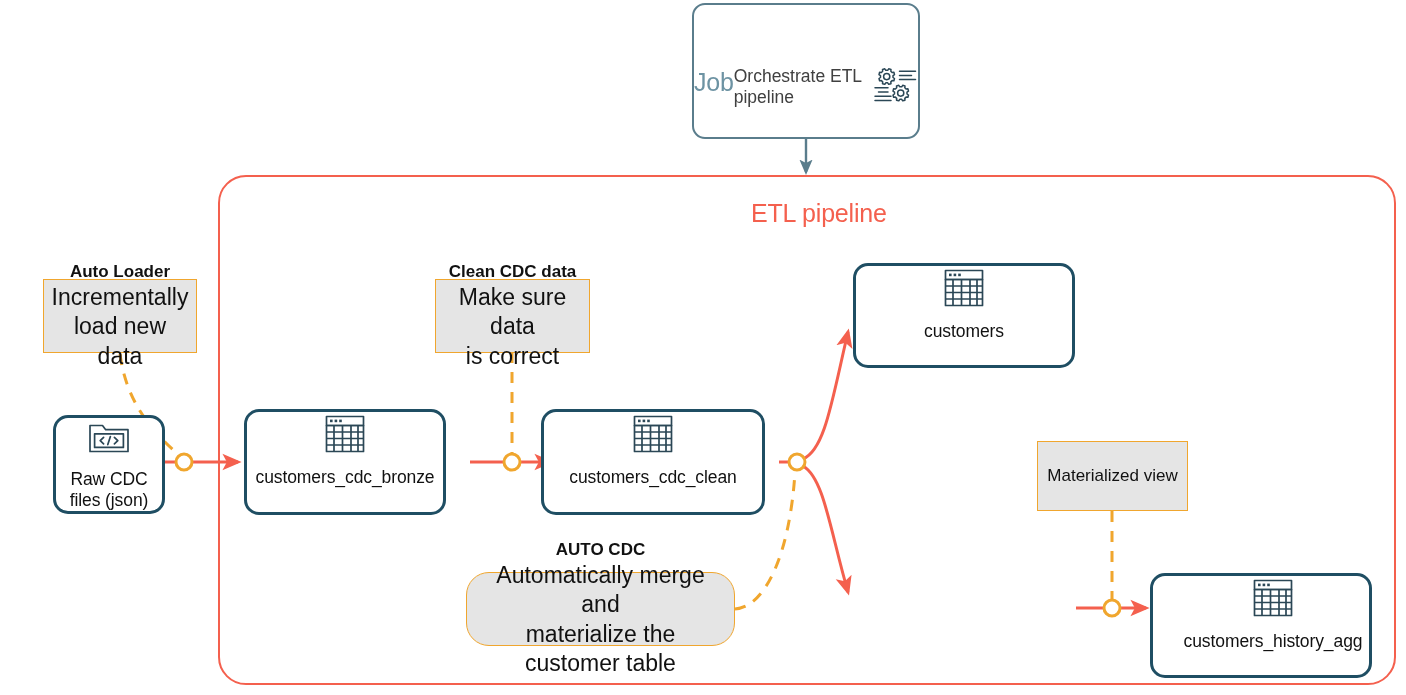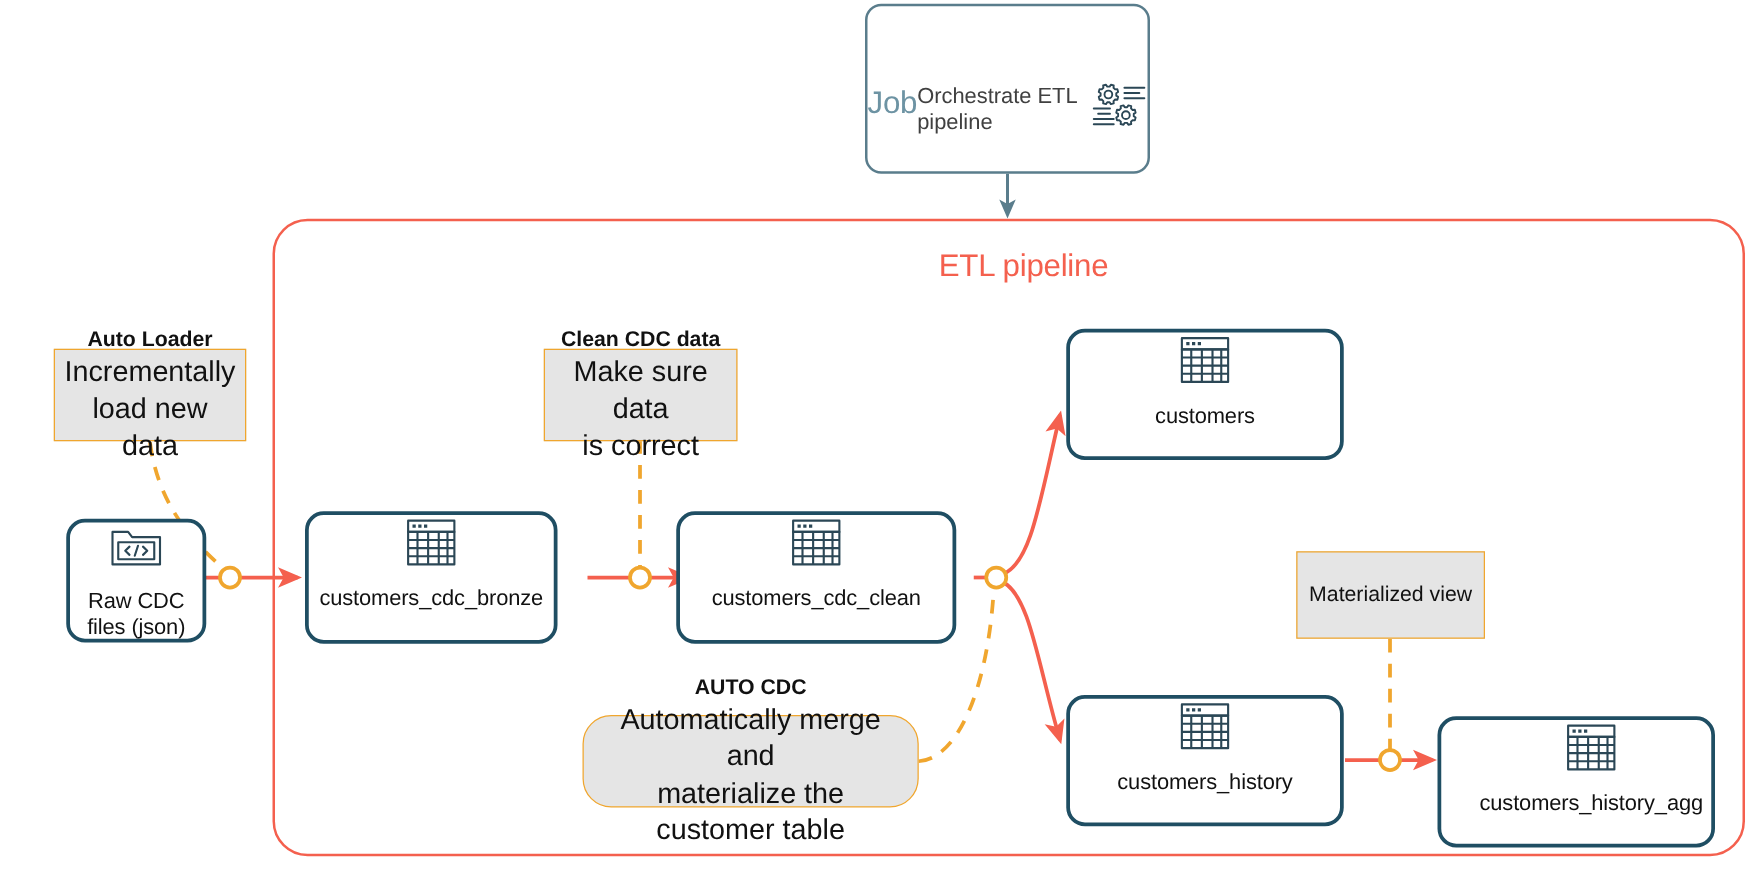--- a/index.html
+++ b/index.html
@@ -261,55 +261,37 @@
         <g fill="#2b4756">
           <rect x="8" y="7.6" width="2.6" height="2.6"></rect>
           <rect x="12.6" y="7.6" width="2.6" height="2.6"></rect>
           <rect x="17.2" y="7.6" width="2.6" height="2.6"></rect>
         </g>
       </svg>
     </span>
     <span class="node-label">customers</span>
   </div>
 
-  <div class="node" style="left:853px; top:556px; width:222px; height:105px;">
+
+  <div class="node" style="left:1150px; top:573px; width:222px; height:105px;padding-left:24px;">
     <span class="node-icon">
       <svg width="46" height="44" viewBox="0 0 46 44" xmlns="http://www.w3.org/2000/svg">
         <g fill="none" stroke="#2b4756" stroke-width="1.7" stroke-linejoin="round">
           <rect x="4.5" y="4.5" width="37" height="9"></rect>
           <rect x="4.5" y="13.5" width="37" height="26"></rect>
           <path d="M4.5,20 H41.5 M4.5,26.5 H41.5 M4.5,33 H41.5"></path>
           <path d="M12,13.5 V39.5 M20.5,13.5 V39.5 M29,13.5 V39.5 M36,13.5 V39.5"></path>
         </g>
         <g fill="#2b4756">
           <rect x="8" y="7.6" width="2.6" height="2.6"></rect>
           <rect x="12.6" y="7.6" width="2.6" height="2.6"></rect>
           <rect x="17.2" y="7.6" width="2.6" height="2.6"></rect>
         </g>
       </svg>
     </span>
-    <span class="node-label">customers_history</span>
-  </div>
-
-  <div class="node" style="left:1150px; top:573px; width:222px; height:105px;padding-left:24px;">
-    <span class="node-icon">
-      <svg width="46" height="44" viewBox="0 0 46 44" xmlns="http://www.w3.org/2000/svg">
-        <g fill="none" stroke="#2b4756" stroke-width="1.7" stroke-linejoin="round">
-          <rect x="4.5" y="4.5" width="37" height="9"></rect>
-          <rect x="4.5" y="13.5" width="37" height="26"></rect>
-          <path d="M4.5,20 H41.5 M4.5,26.5 H41.5 M4.5,33 H41.5"></path>
-          <path d="M12,13.5 V39.5 M20.5,13.5 V39.5 M29,13.5 V39.5 M36,13.5 V39.5"></path>
-        </g>
-        <g fill="#2b4756">
-          <rect x="8" y="7.6" width="2.6" height="2.6"></rect>
-          <rect x="12.6" y="7.6" width="2.6" height="2.6"></rect>
-          <rect x="17.2" y="7.6" width="2.6" height="2.6"></rect>
-        </g>
-      </svg>
-    </span>
     <span class="node-label">customers_history_agg</span>
   </div>
 
   <div class="callout" style="left:43px; top:279px; width:154px; height:74px;">
     <div class="c-title">Auto Loader</div>
     <div class="c-body">Incrementally
 load new data</div>
   </div>
 
   <div class="callout" style="left:435px; top:279px; width:155px; height:74px;">

